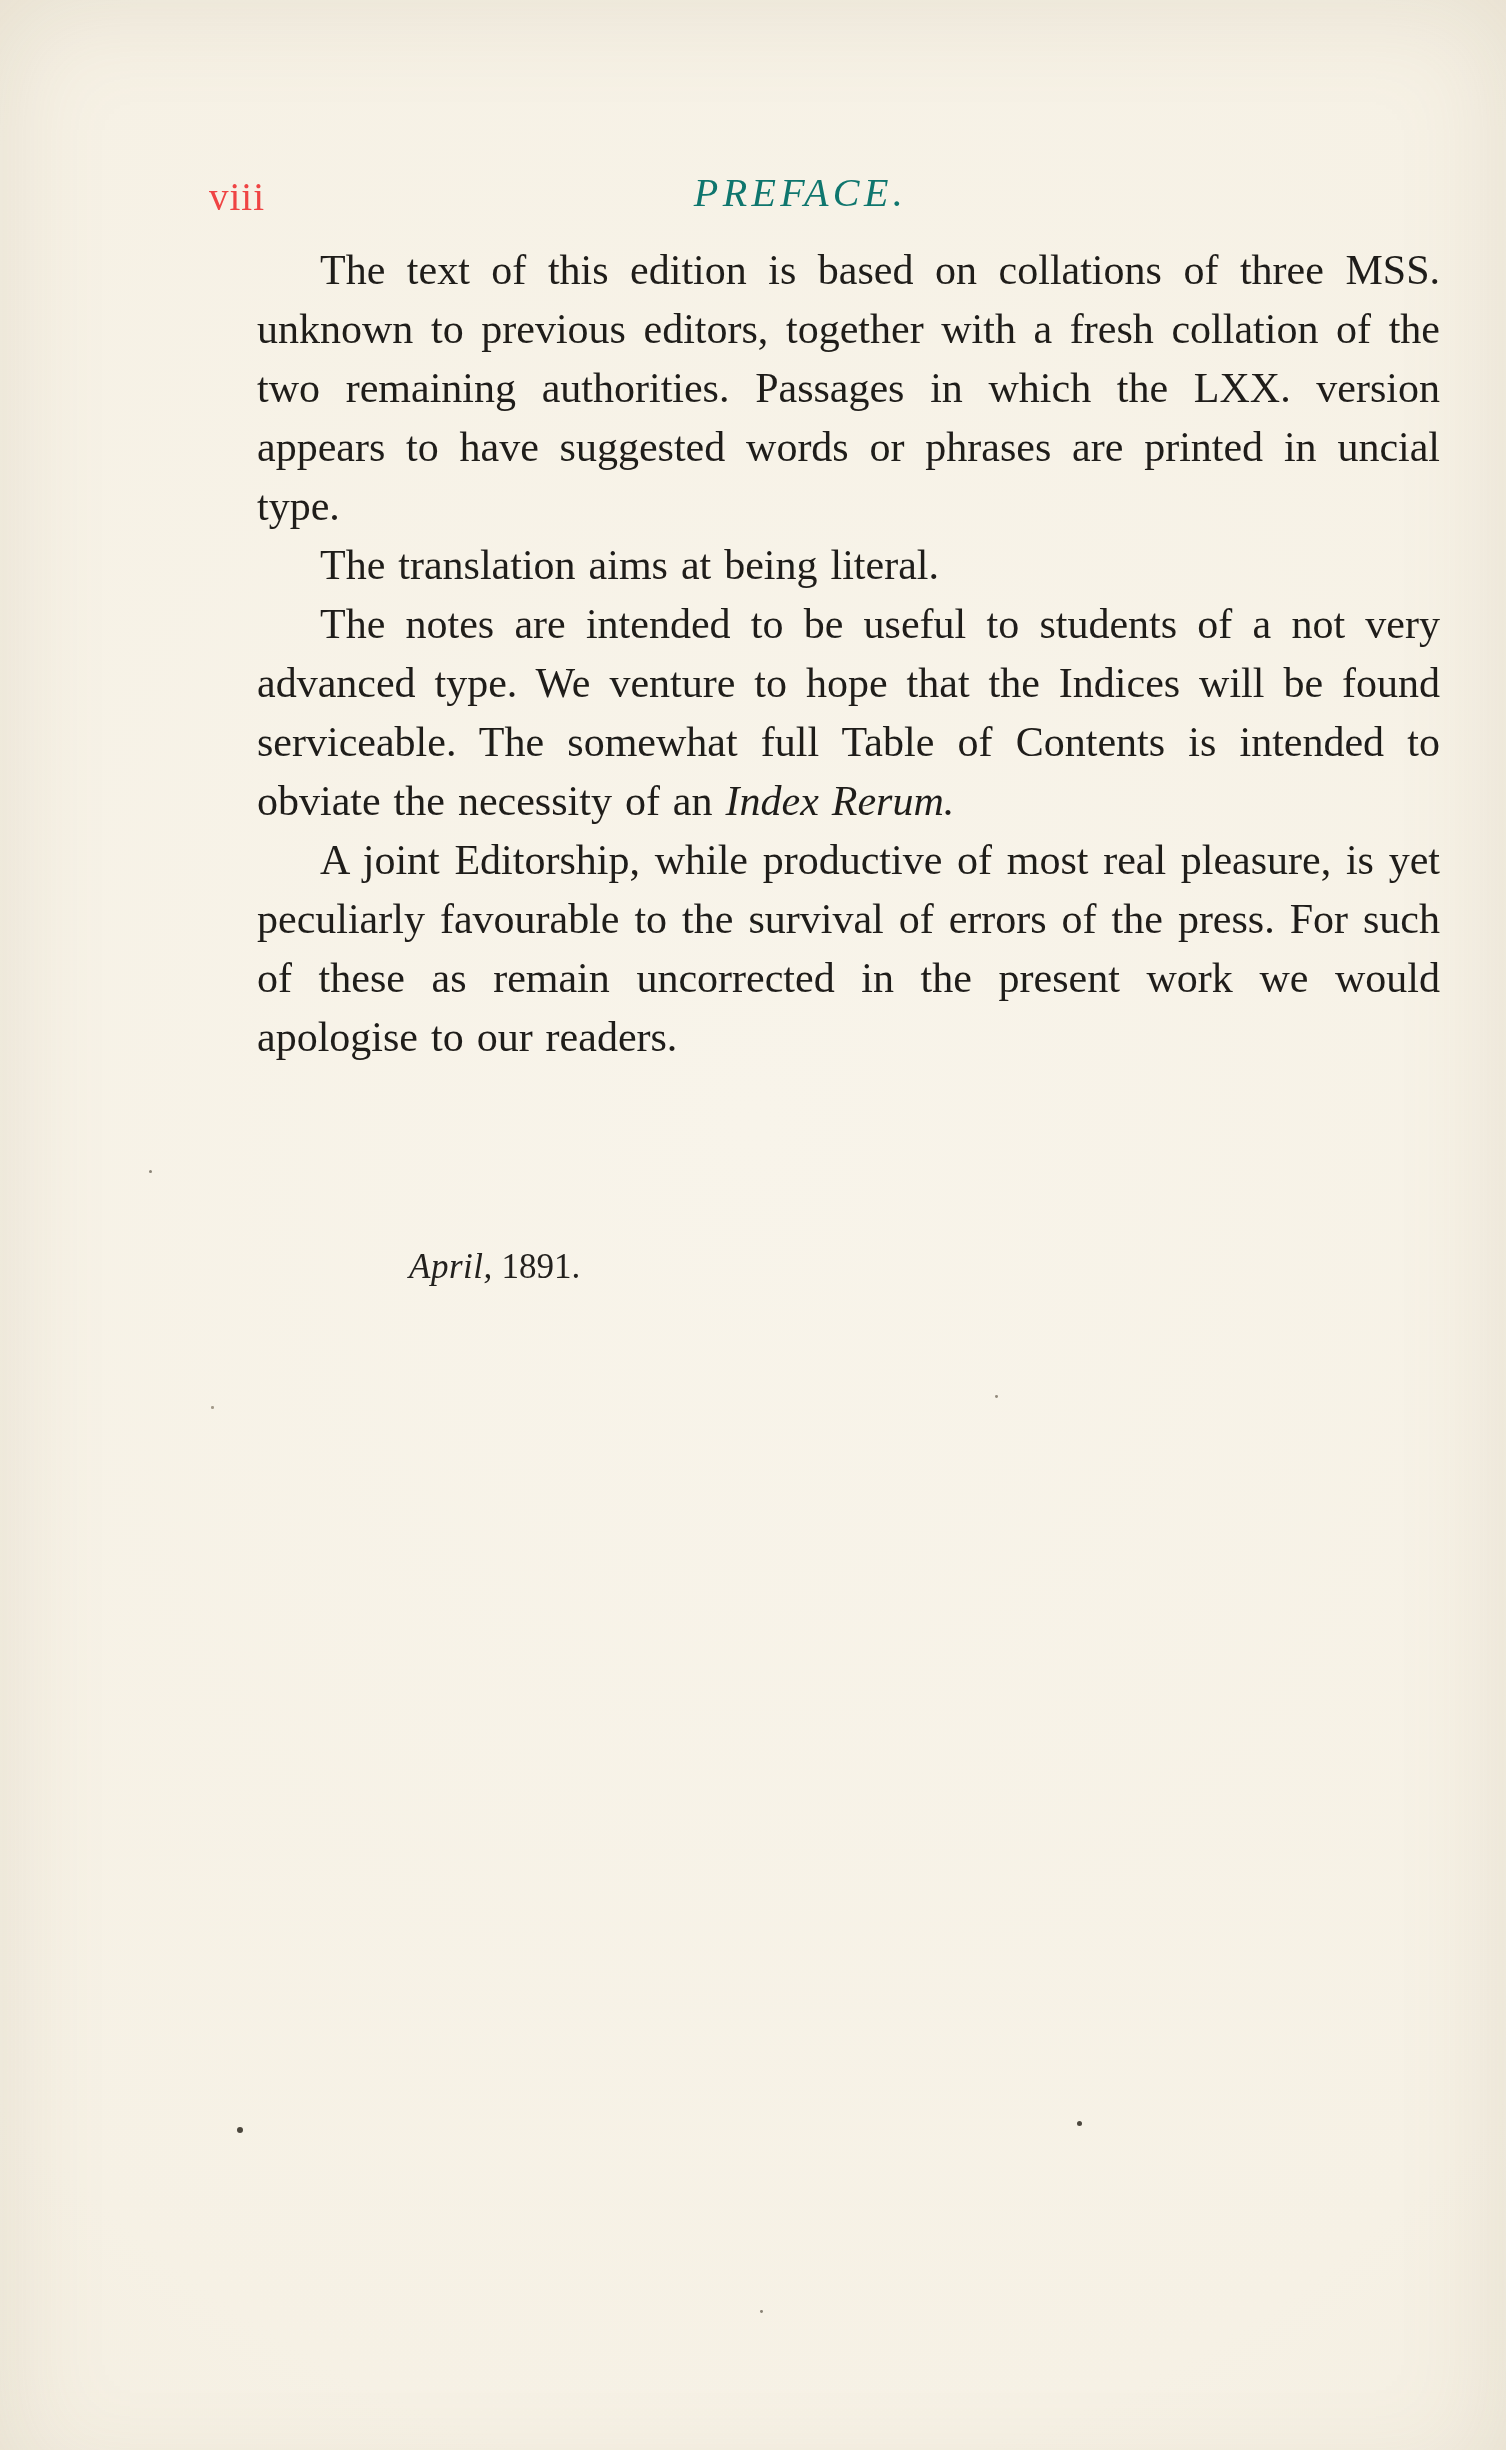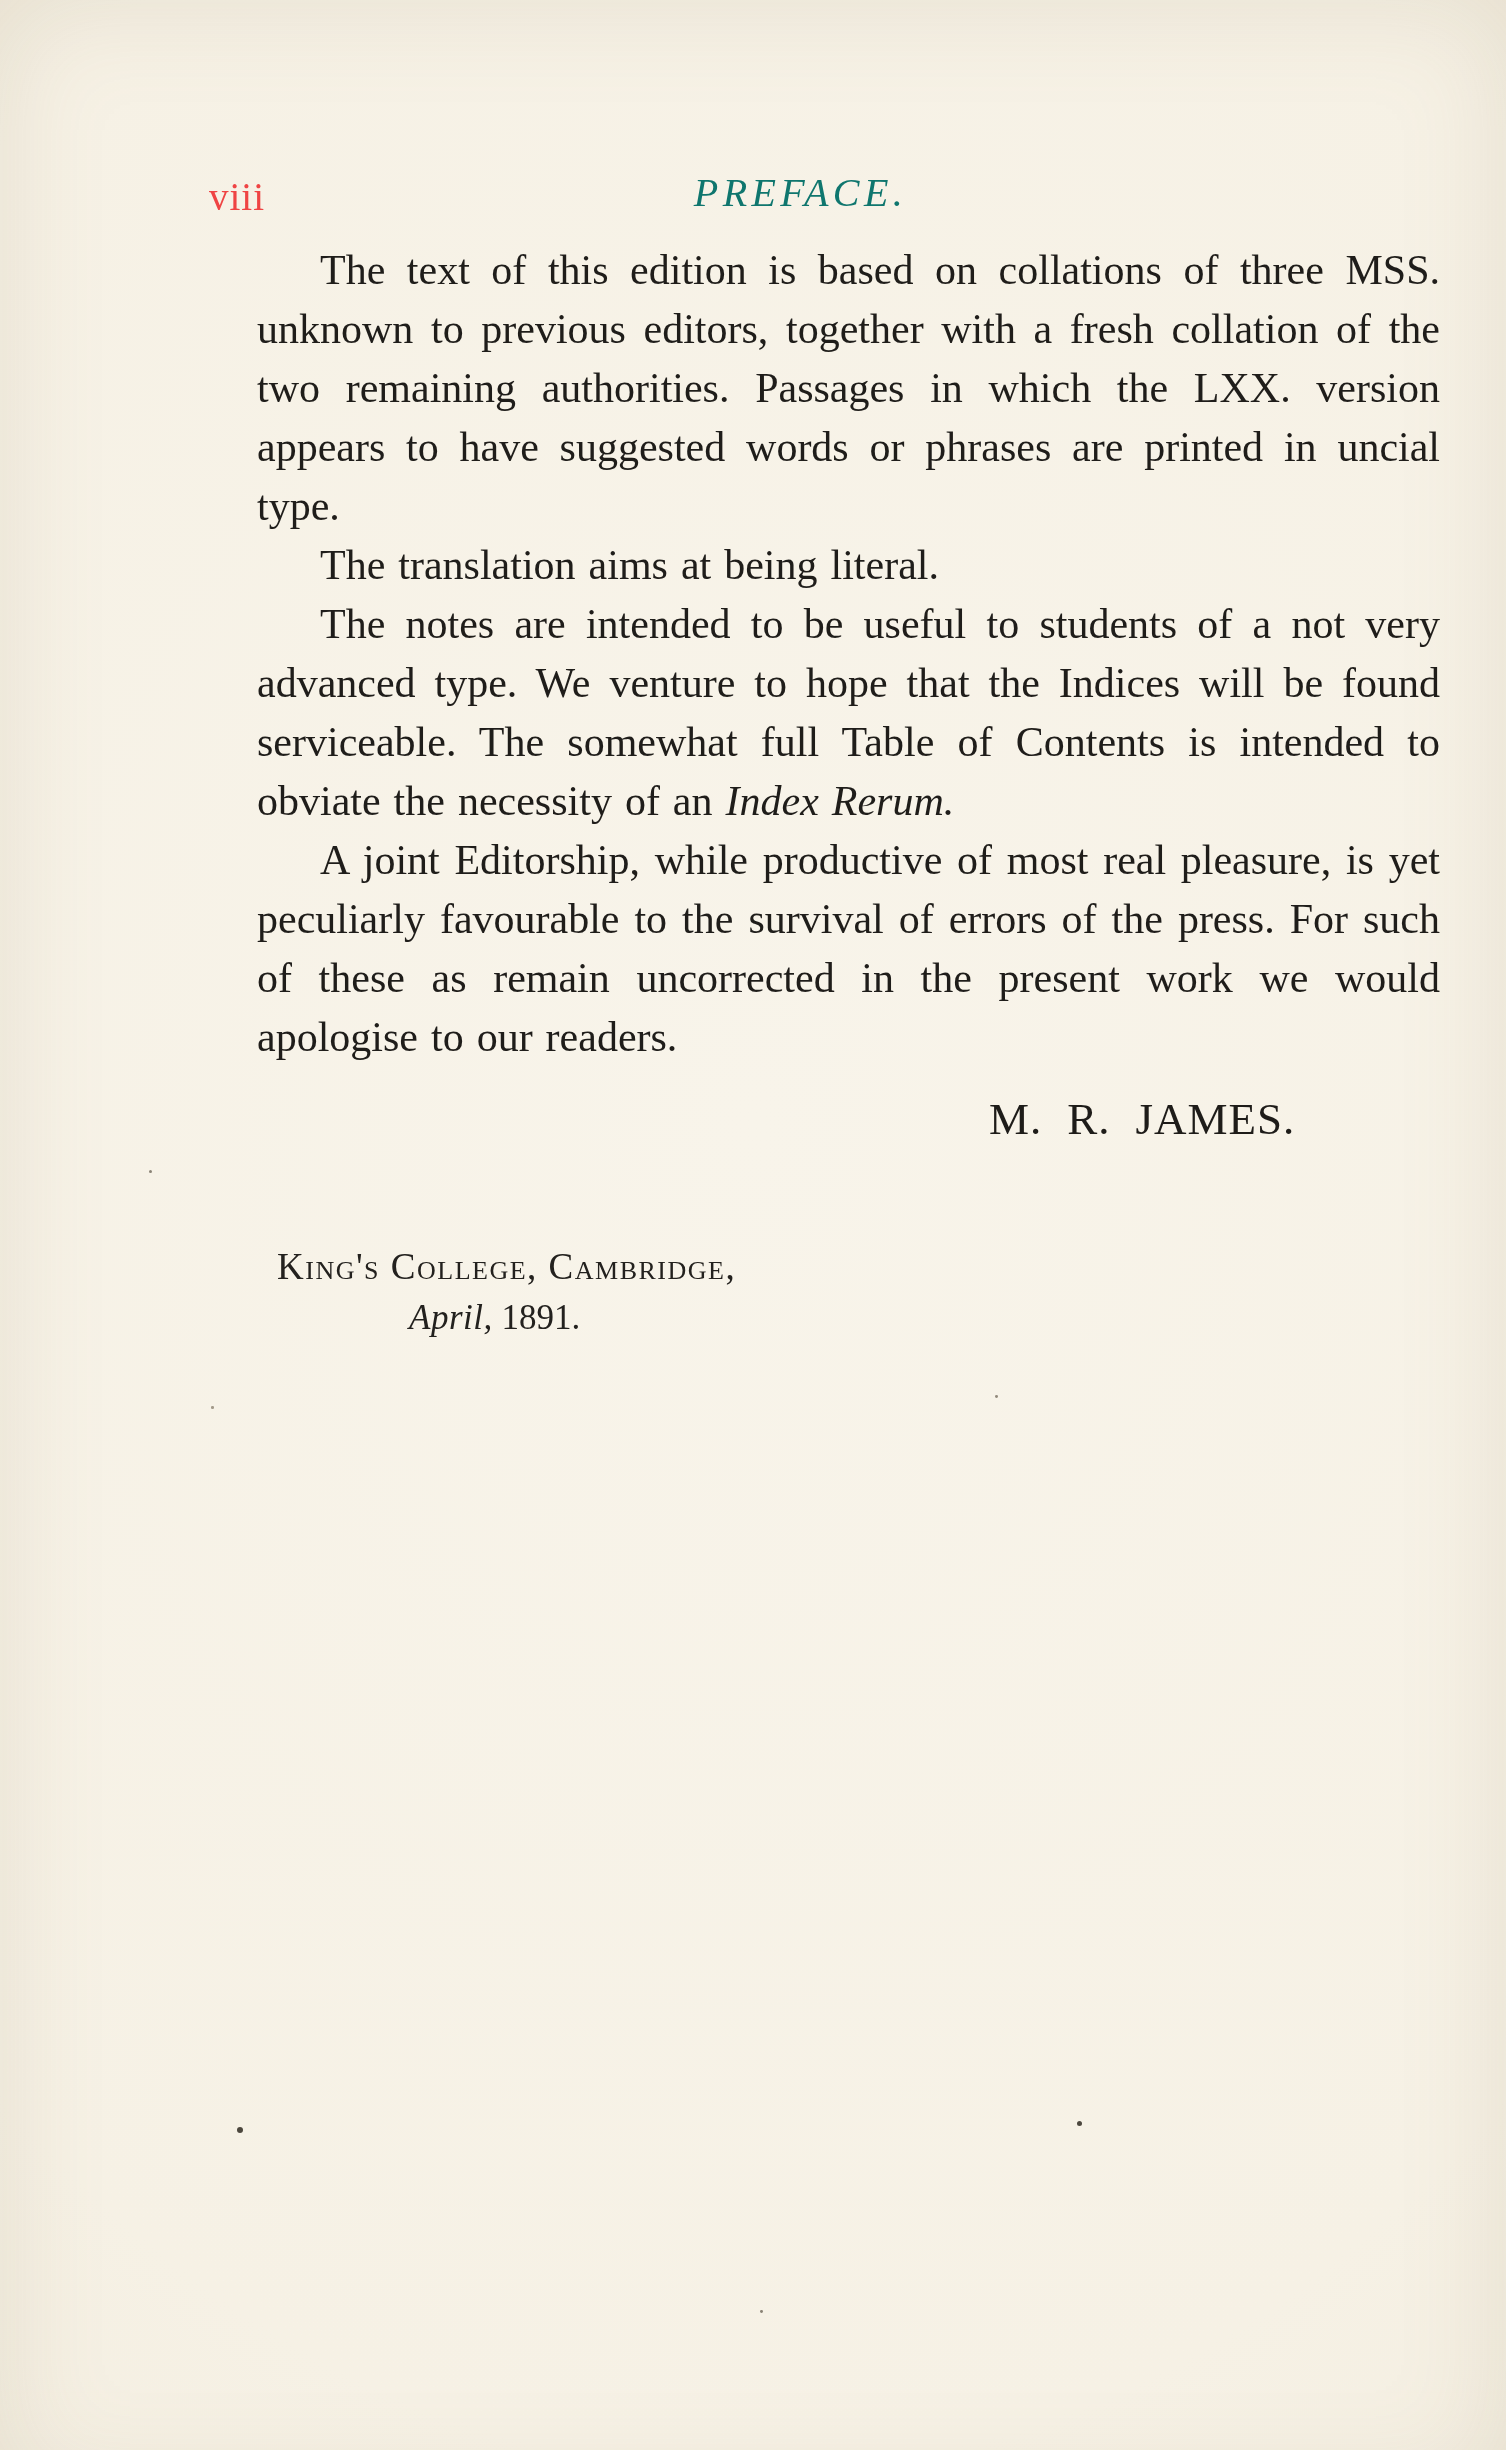--- a/index.html
+++ b/index.html
@@ -119,25 +119,23 @@
   </div>
 
   <div class="body-text">
     <p>The text of this edition is based on collations of three MSS. unknown to previous editors, together with a fresh collation of the two remaining authorities. Passages in which the LXX. version appears to have suggested words or phrases are printed in uncial type.</p>
     <p>The translation aims at being literal.</p>
     <p><span>The notes are intended to be useful to students of a not very advanced type. We venture to hope that the Indices will be found serviceable. The somewhat full Table of Contents is intended to obviate the necessity of an </span><span class="ital">Index Rerum.</span></p>
     <p>A joint Editorship, while productive of most real pleasure, is yet peculiarly favourable to the survival of errors of the press. For such of these as remain uncorrected in the present work we would apologise to our readers.</p>
   </div>
 
   <div class="signatures">
-    <div>M. R. JAMES.</div>
   </div>
 
   <div class="imprint">
-    <div class="imprint-line1">King's College, Cambridge,</div>
     <div class="imprint-line2"><span class="ital">April,</span> <span>1891.</span></div>
   </div>
 
   <div class="speck s1"></div>
   <div class="speck s2"></div>
   <div class="speck s3"></div>
   <div class="speck s4"></div>
   <div class="speck s5"></div>
   <div class="speck s6"></div>
 

